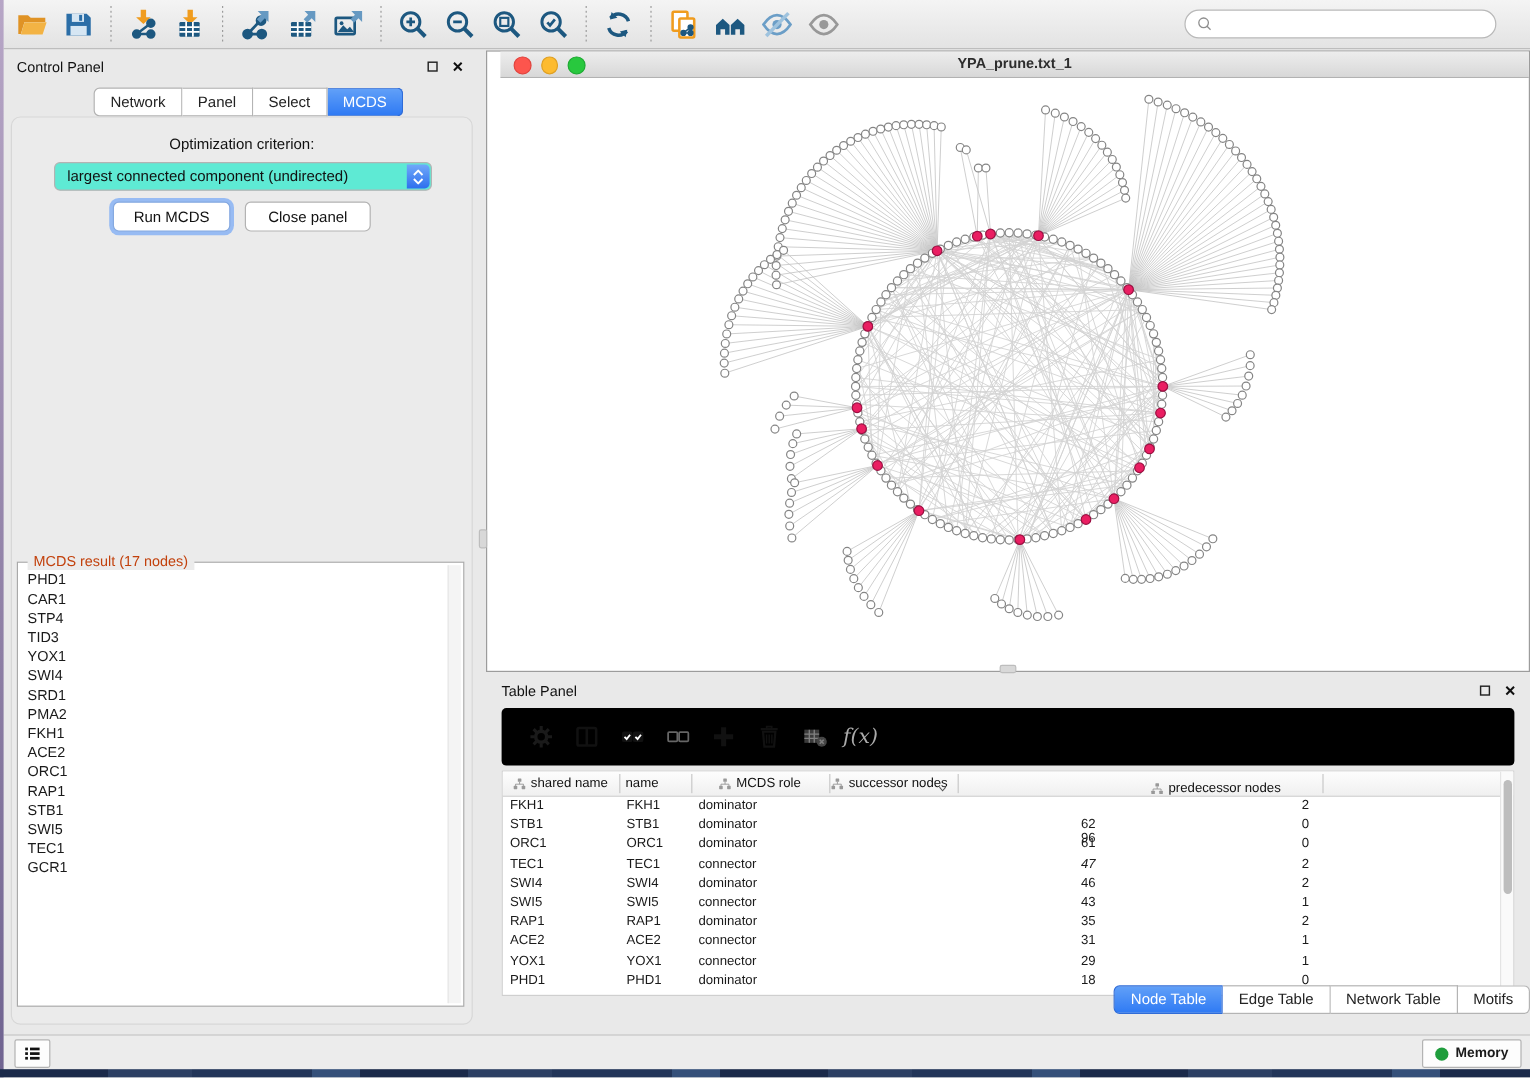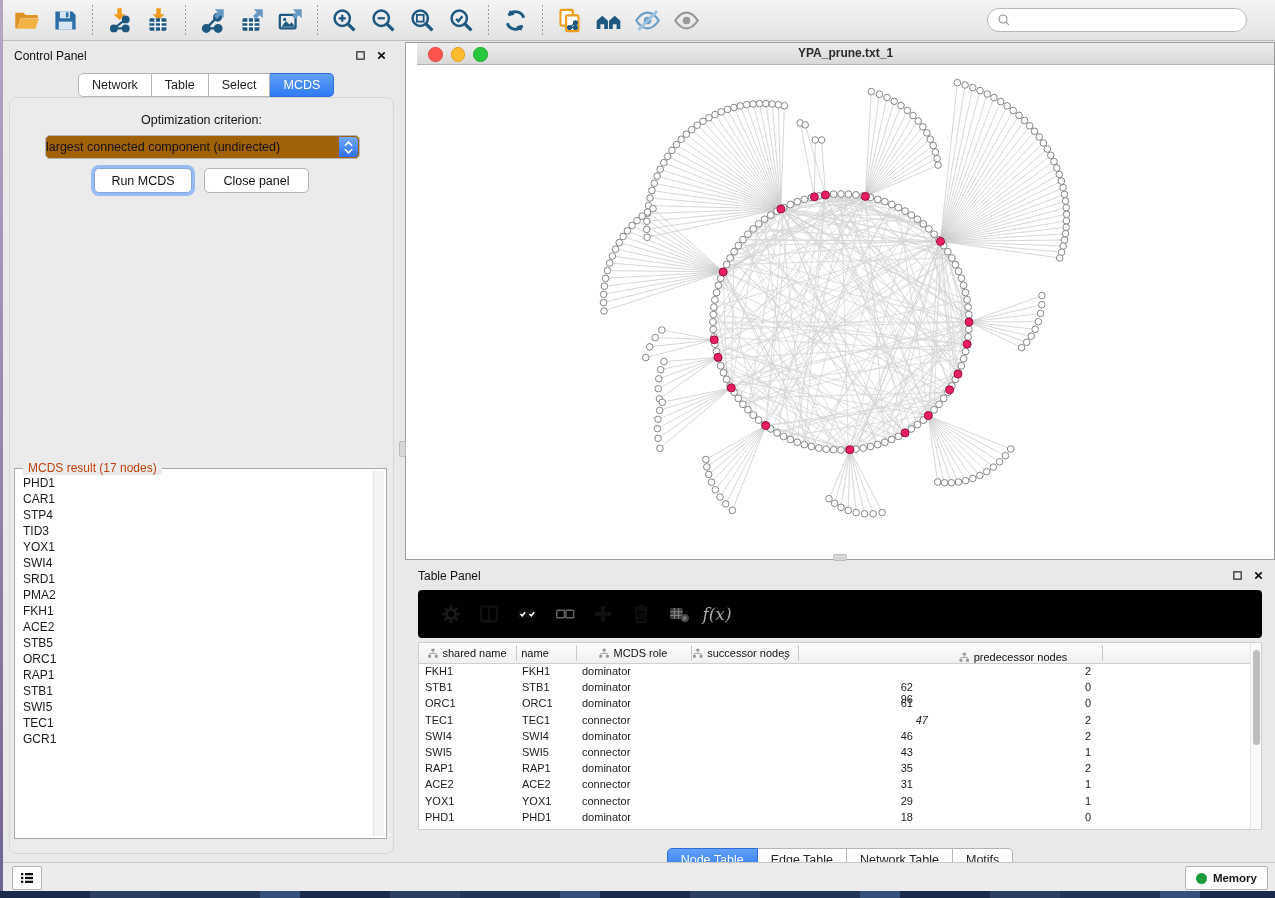--- a/index.html
+++ b/index.html
@@ -32,23 +32,23 @@
   .seg{position:absolute;display:flex;}
   .seg-item{padding:0 13px;height:22px;line-height:22px;font-size:12.5px;background:#fff;
        border:1px solid #b4b4b4;border-left:none;color:#222;white-space:nowrap;}
   .seg-item:first-child{border-left:1px solid #b4b4b4;border-radius:5px 0 0 5px;}
   .seg-item:last-child{border-radius:0 5px 5px 0;}
   .seg-item.active{background:linear-gradient(#61a0f8,#2f7af4);border-color:#2f6cd8;color:#fff;}
   .cp .seg{left:75px;top:32px;}
   .cp-box{position:absolute;left:6px;top:56px;width:385px;height:757px;background:#ebebeb;
        border:1px solid #d7d7d7;border-radius:8px;box-sizing:border-box;}
   .opt-label{position:absolute;left:0;top:15px;width:100%;text-align:center;font-size:12.5px;color:#111;}
-  .crit-select{position:absolute;left:35px;top:37px;width:315px;height:24px;background:#a16207;
+  .crit-select{position:absolute;left:35px;top:37px;width:315px;height:24px;background:#5eead4;
        border:1px solid #b3b3b3;border-radius:5px;box-sizing:border-box;font-size:12.5px;
-       line-height:22px;color:#111;}
+       line-height:22px;padding-left:10px;color:#111;}
   .crit-stepper{position:absolute;right:1px;top:1px;bottom:1px;width:19px;border-radius:0 4px 4px 0;
        background:linear-gradient(#71a9f9,#2e6fee);display:flex;flex-direction:column;
        align-items:center;justify-content:center;gap:1px;}
   .btn{position:absolute;height:25px;background:#fff;border:1px solid #b3b3b3;border-radius:5px;
        font-size:12.5px;color:#111;display:flex;align-items:center;justify-content:center;box-sizing:border-box;}
   .btn.focused{box-shadow:0 0 0 3px rgba(106,162,248,.65);border-color:#85a9e0;}
   .run-btn{left:84px;top:70px;width:98px;}
   .closep-btn{left:194px;top:70px;width:105px;}
   .groupbox{position:absolute;left:4px;top:370px;width:373px;height:371px;background:#fff;
        border:1px solid #a9a9a9;box-sizing:border-box;}
@@ -101,21 +101,21 @@
   .hgroup{position:absolute;top:0;height:20px;display:flex;align-items:center;gap:4px;
        transform:translateX(-50%);font-size:11px;color:#111;white-space:nowrap;}
   .hgroup svg{width:11px;height:11px;}
   .sortchev{position:absolute;top:6px;width:9px;height:9px;}
   .tbl-body{position:absolute;left:0;top:21px;right:10px;bottom:1px;overflow:hidden;}
   .trow{position:relative;height:16.2px;font-size:11px;}
   .trow span{position:absolute;top:1px;}
   .trow .num{text-align:right;width:80px;}
   .tbl-scroll{position:absolute;right:0;top:0;bottom:0;width:10px;background:#fafafa;border-left:1px solid #e4e4e4;}
   .tbl-thumb{position:absolute;top:7px;right:1px;width:7px;height:95px;background:#bdbdbd;border-radius:4px;}
-  .tp .seg{left:0;right:0;top:285px;justify-content:center;}
+  .tp .seg{left:0;right:0;top:258px;justify-content:flex-end;}
 </style>
 </head>
 <body>
 
 <div class="toolbar" id="main-toolbar">
     <div class="tb-btn">
       <svg viewBox="0 0 24 24">
         <path d="M2 19V5h7.2l2 2H22v3H6.6L3.9 19z" fill="#e09325"></path>
         <path d="M3.9 19.3l2.7-9.1H23l-3 9.1z" fill="#f3b344"></path>
       </svg>
@@ -260,21 +260,21 @@
 <div class="cp">
   <div class="panel-title">Control Panel</div>
   <svg class="mini-ic" style="right:35px" viewBox="0 0 24 24">
       <rect x="4" y="4" width="16" height="16" fill="none" stroke="#222" stroke-width="2.6"></rect>
     </svg>
   <svg class="mini-ic" style="right:14px" viewBox="0 0 24 24">
       <path d="M5 5l14 14M19 5L5 19" stroke="#111" stroke-width="3.6"></path>
     </svg>
   <div class="seg" id="cp-tabs">
       <span class="seg-item">Network</span>
-      <span class="seg-item">Table</span>
+      <span class="seg-item">Panel</span>
       <span class="seg-item">Select</span>
       <span class="seg-item active">MCDS</span>
     </div>
   <div class="cp-box">
     <div class="opt-label">Optimization criterion:</div>
     <div class="crit-select">
       <span>largest connected component (undirected)</span>
       <span class="crit-stepper">
         <svg width="9" height="6" viewBox="0 0 10 6">
             <path d="M1 5l4-4 4 4" fill="none" stroke="#fff" stroke-width="1.8"></path>
@@ -292,21 +292,20 @@
           <div>PHD1</div>
           <div>CAR1</div>
           <div>STP4</div>
           <div>TID3</div>
           <div>YOX1</div>
           <div>SWI4</div>
           <div>SRD1</div>
           <div>PMA2</div>
           <div>FKH1</div>
           <div>ACE2</div>
-          <div>STB5</div>
           <div>ORC1</div>
           <div>RAP1</div>
           <div>STB1</div>
           <div>SWI5</div>
           <div>TEC1</div>
           <div>GCR1</div>
         </div>
       <div class="gb-scroll"></div>
     </div>
   </div>
@@ -1147,21 +1146,21 @@
           <span style="left: 6px;">ORC1</span>
           <span style="left: 103px;">ORC1</span>
           <span style="left: 163px;">dominator</span>
           <span class="num" style="left: 414px;">61</span>
           <span class="num" style="left: 592px;">0</span>
         </div>
         <div class="trow">
           <span style="left: 6px;">TEC1</span>
           <span style="left: 103px;">TEC1</span>
           <span style="left: 163px;">connector</span>
-          <span class="num" style="left: 429px; font-style: italic;">47</span>
+          <span class="num" style="left: 414px; font-style: italic;">47</span>
           <span class="num" style="left: 592px;">2</span>
         </div>
         <div class="trow">
           <span style="left: 6px;">SWI4</span>
           <span style="left: 103px;">SWI4</span>
           <span style="left: 163px;">dominator</span>
           <span class="num" style="left: 414px;">46</span>
           <span class="num" style="left: 592px;">2</span>
         </div>
         <div class="trow">

